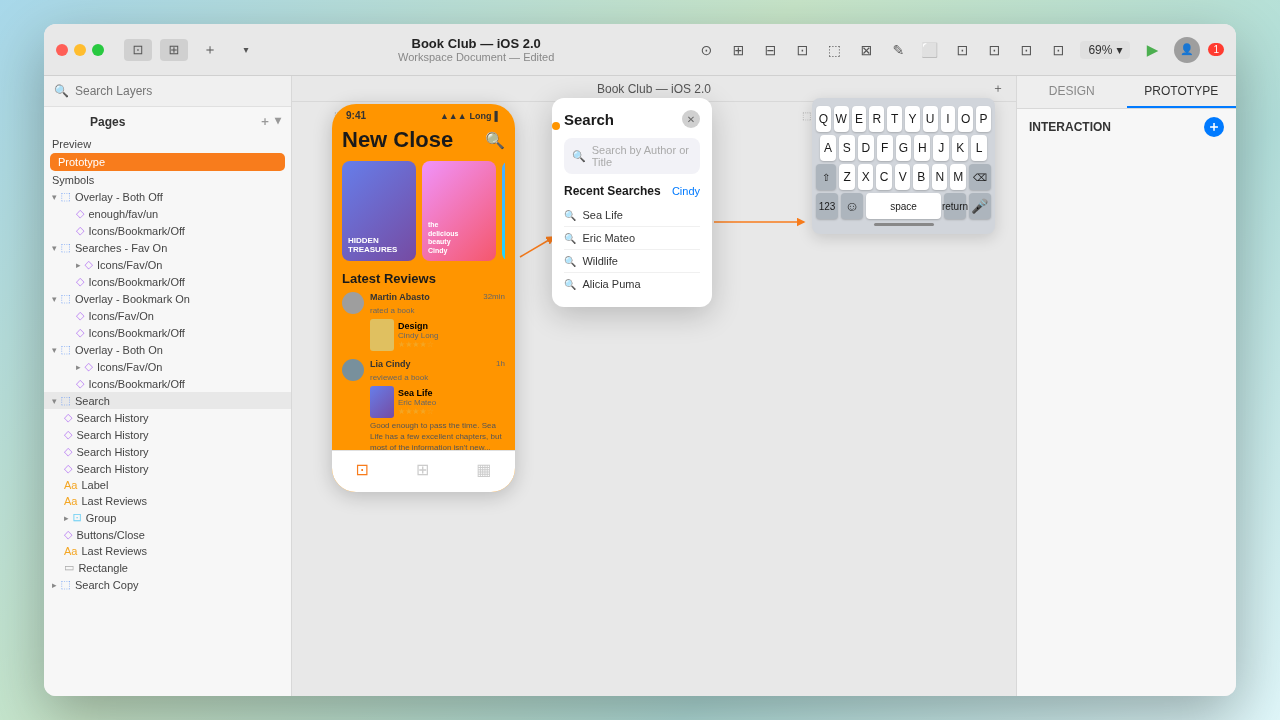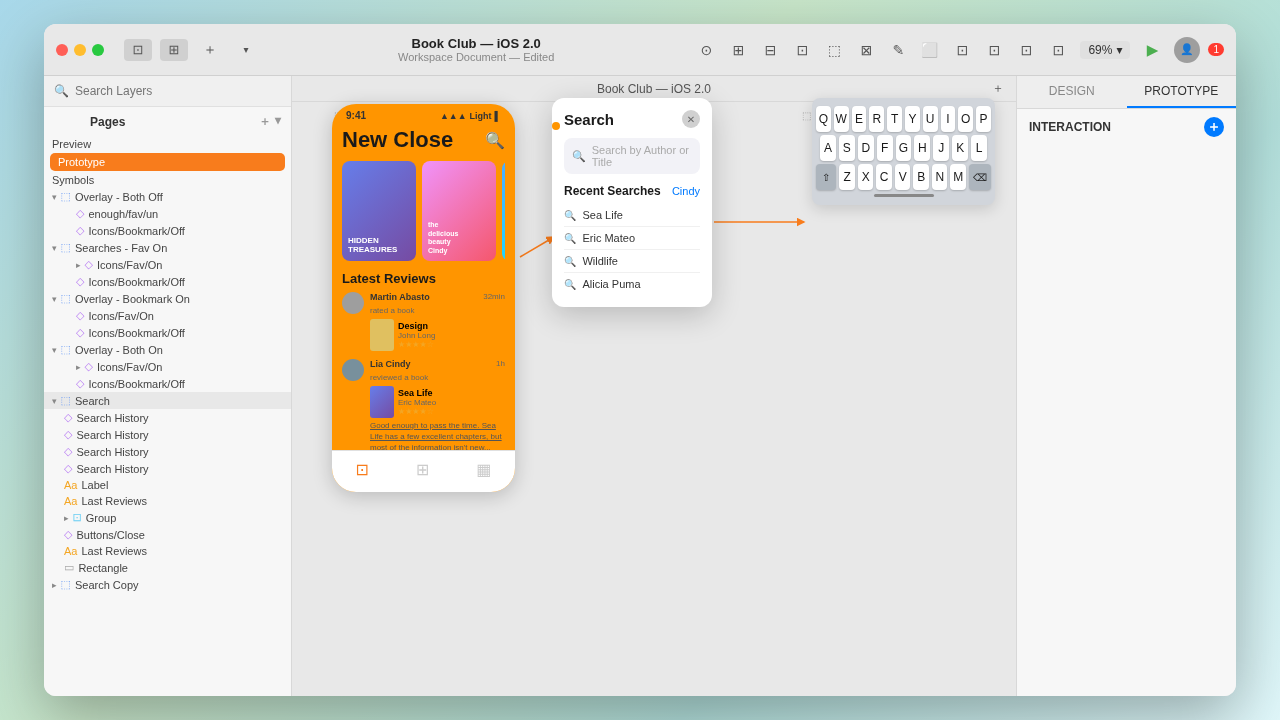--- a/index.html
+++ b/index.html
@@ -156,21 +156,21 @@
     .latest-title { font-size: 13px; font-weight: 700; color: #1a1a1a; margin-bottom: 6px; }
     .review-item { display: flex; gap: 6px; margin-bottom: 8px; align-items: flex-start; }
     .review-avatar { width: 22px; height: 22px; border-radius: 50%; background: #ccc; flex-shrink: 0; }
     .review-text { font-size: 9px; color: #333; }
     .review-meta { font-size: 8px; color: #666; }
     .review-book { display: flex; gap: 4px; align-items: center; margin-top: 3px; }
     .review-book-img { width: 24px; height: 32px; border-radius: 3px; background: #e0c060; flex-shrink: 0; }
     .review-book-img2 { width: 24px; height: 32px; border-radius: 3px; background: linear-gradient(135deg, #667eea 0%, #764ba2 100%); flex-shrink: 0; }
     .review-book-img3 { width: 24px; height: 32px; border-radius: 3px; background: linear-gradient(135deg, #1a1a2e 0%, #16213e 100%); flex-shrink: 0; }
     .stars { color: #f4a623; font-size: 8px; }
-    .review-long-text { font-size: 8px; color: #555; line-height: 1.4; margin-top: 2px; text-decoration: underline; }
+    .review-long-text { font-size: 8px; color: #555; line-height: 1.4; margin-top: 2px; }
     .tab-bar {
       position: absolute; bottom: 0; left: 0; right: 0;
       height: 42px; background: white; border-top: 1px solid #e0e0e0;
       display: flex; align-items: center; justify-content: space-around;
       padding-bottom: 4px;
     }
     .tab-icon { font-size: 16px; color: #ccc; }
     .tab-icon-active { color: #f87c1c; }
     
     .search-overlay {
@@ -484,21 +484,21 @@
             <path d="M0,0 L0,6 L6,3 Z" fill="#f87c1c"></path>
           </marker>
         </defs>
       </svg>
 
       <div class="phone-frame">
         <div class="phone-statusbar">
           <span>9:41</span>
           <div class="phone-statusbar-right">
             <span>▲▲▲</span>
-            <span>Light</span>
+            <span>Long</span>
             <span>▌</span>
           </div>
         </div>
         <div class="phone-content">
           <div class="phone-title-bar">
             <span class="phone-title">New Close</span>
             <span class="phone-search-btn">🔍</span>
           </div>
           <div class="book-cards">
             <div class="book-card book-card-1" style="display:flex; align-items:flex-end; padding:6px;">
@@ -518,21 +518,21 @@
               <div style="flex:1;">
                 <div style="display:flex; justify-content:space-between;">
                   <span class="review-text" style="font-weight:600;">Martin Abasto</span>
                   <span class="review-meta">32min</span>
                 </div>
                 <span class="review-meta">rated a book</span>
                 <div class="review-book">
                   <div class="review-book-img"></div>
                   <div>
                     <div style="font-size:9px; font-weight:700;">Design</div>
-                    <div style="font-size:8px; color:#666;">John Long</div>
+                    <div style="font-size:8px; color:#666;">Cindy Long</div>
                     <div class="stars">★★★★☆</div>
                   </div>
                 </div>
               </div>
             </div>
 
             <div class="review-item">
               <div class="review-avatar" style="background:#78909c;"></div>
               <div style="flex:1;">
                 <div style="display:flex; justify-content:space-between;">
@@ -643,20 +643,27 @@
           <div class="key">Z</div>
           <div class="key">X</div>
           <div class="key">C</div>
           <div class="key">V</div>
           <div class="key">B</div>
           <div class="key">N</div>
           <div class="key">M</div>
           <div class="key key-special">⌫</div>
         </div>
 
+        <div class="keyboard-row">
+          <div class="key key-special key-num">123</div>
+          <div class="key key-special key-emoji">☺</div>
+          <div class="key key-space">space</div>
+          <div class="key key-special key-return">return</div>
+          <div class="key key-special key-mic">🎤</div>
+        </div>
 
         <div style="display:flex; justify-content:center; margin-top:4px;">
           <div style="width:60px; height:3px; background:#888; border-radius:2px;"></div>
         </div>
       </div>
     </div>
 
     <div class="right-panel">
       <div class="right-panel-tabs">
         <div class="right-tab">DESIGN</div>

